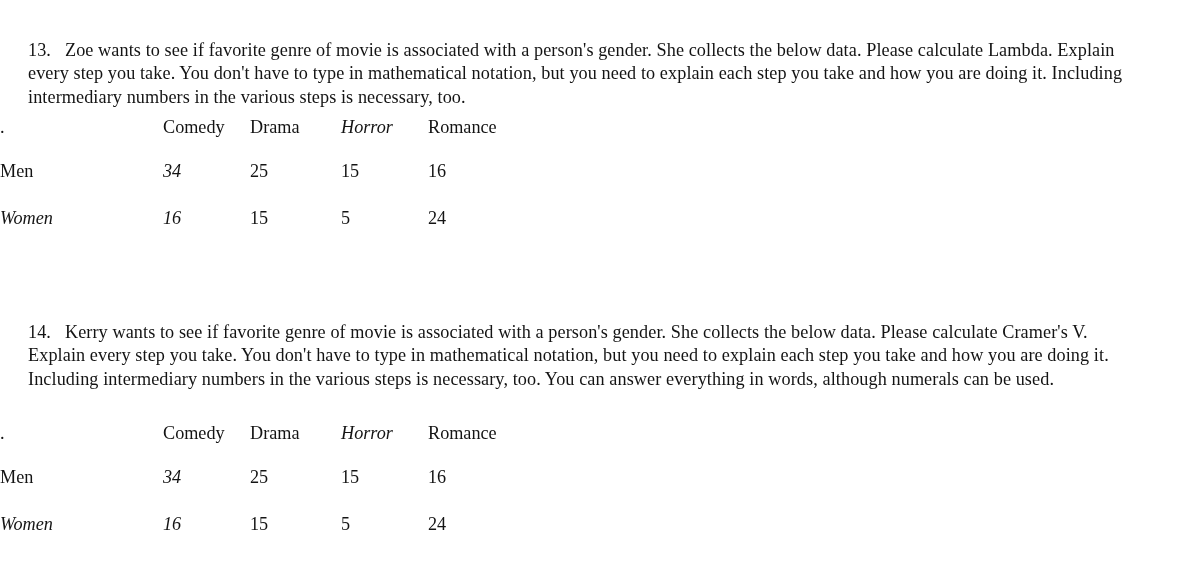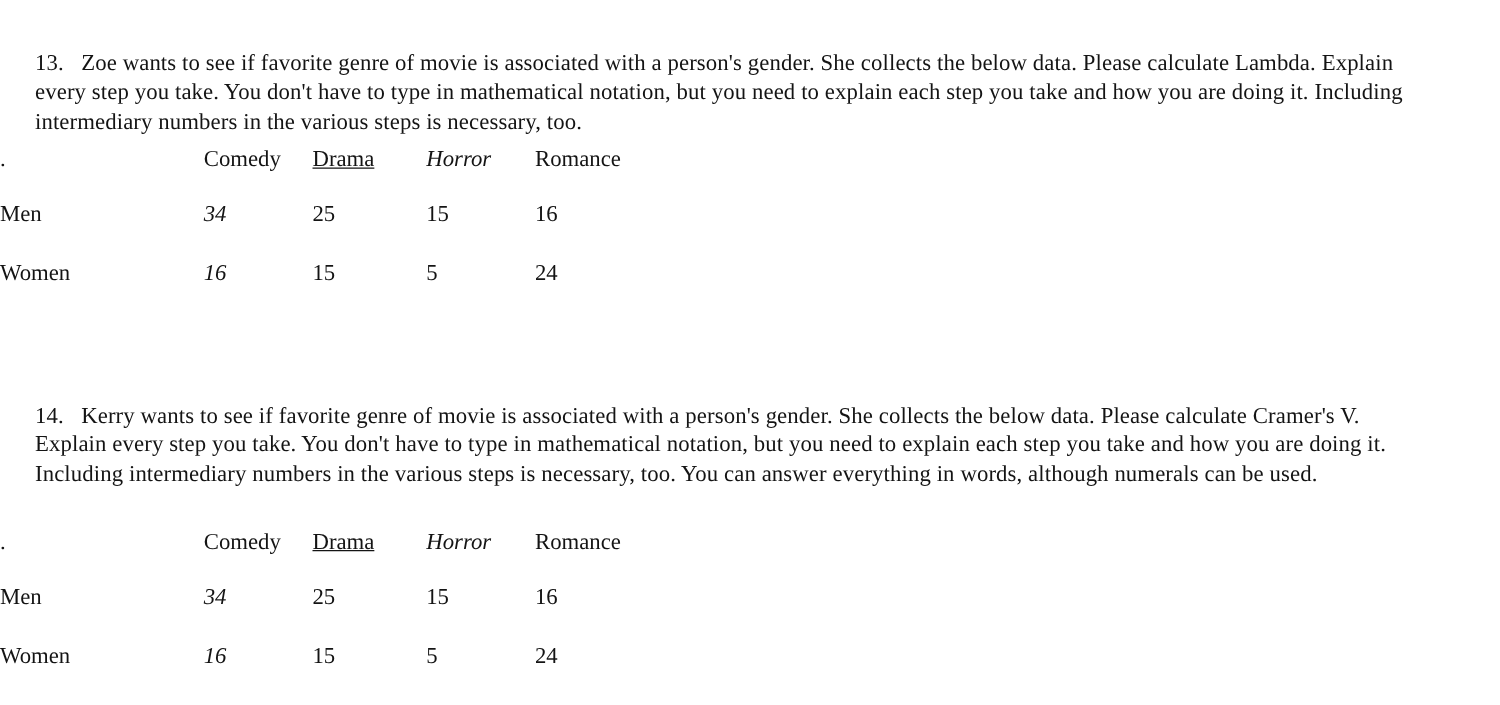--- a/index.html
+++ b/index.html
@@ -91,26 +91,26 @@
   }
 
   .hdr-dot {
     padding-left: 34px;
     font-size: 18.2px;
     line-height: 10px;
     vertical-align: bottom;
   }
   .hdr-cell  { padding-left: 0px; }
   .hdr-comedy  { padding-left: 0px; }
-  .hdr-drama   { padding-left: 0px; text-decoration: underline; }
+  .hdr-drama   { padding-left: 0px; }
   .hdr-horror  { padding-left: 4px; font-style: italic; }
   .hdr-romance { padding-left: 0px; }
 
   .row-label-men   { padding-left: 32px; }
-  .row-label-women { padding-left: 30px; }
+  .row-label-women { padding-left: 30px; font-style: italic; }
 
   .num-comedy  { padding-left: 2px; font-style: italic; }
   .num-drama   { padding-left: 3px; }
   .num-horror  { padding-left: 3px; }
   .num-romance { padding-left: 0px; }
 </style>
 </head>
 <body>
 
 <div class="page">

